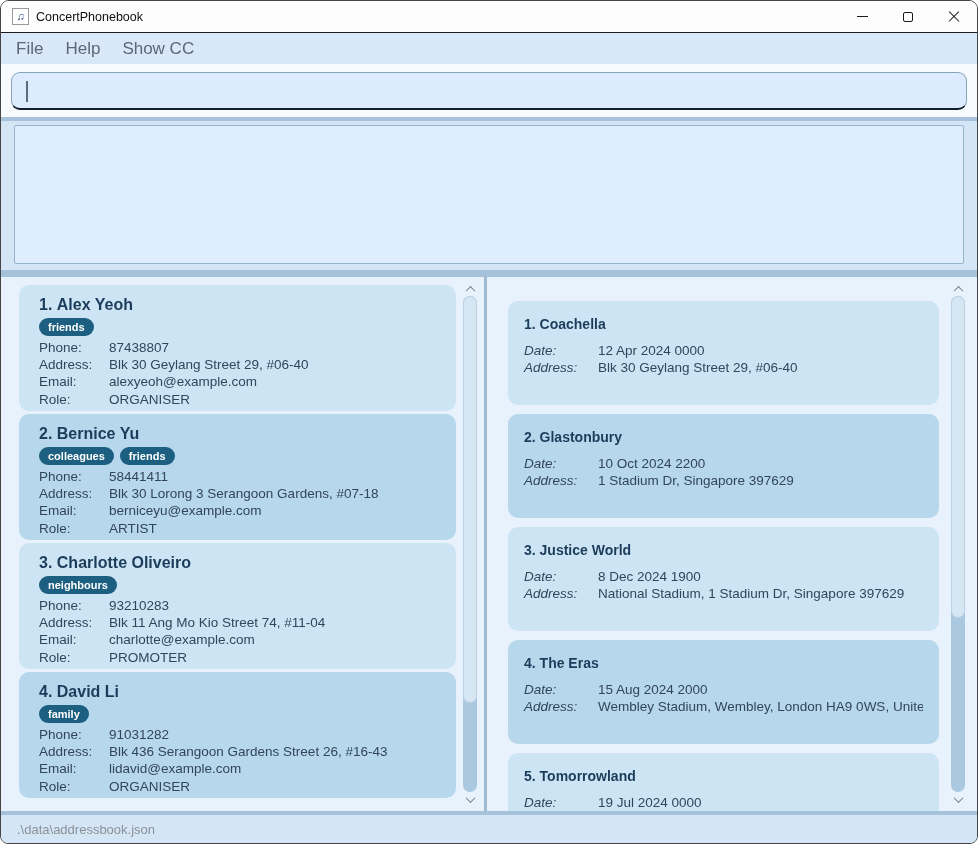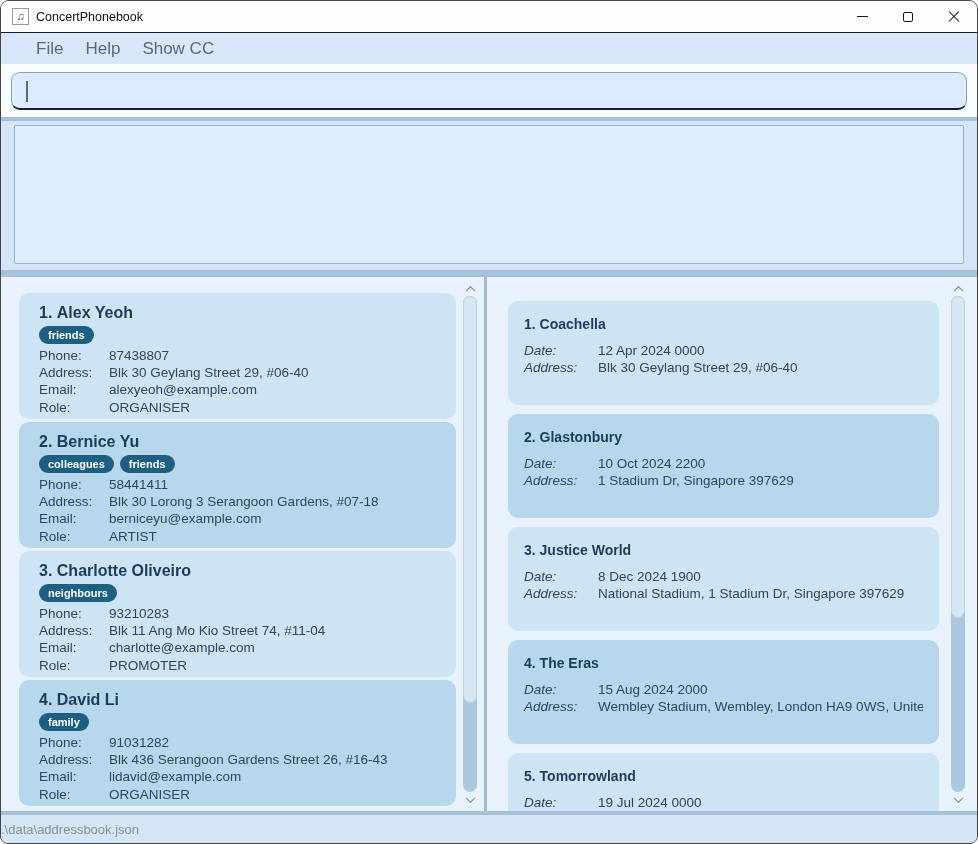--- a/index.html
+++ b/index.html
@@ -25,21 +25,21 @@
   .glyph-min { width:11px; height:1px; background:#1a1a1a; }
   .glyph-max { width:10px; height:10px; border:1px solid #1a1a1a; border-radius:2px; }
   .glyph-close { position:relative; width:12px; height:12px; }
   .glyph-close::before, .glyph-close::after {
     content:""; position:absolute; left:-1px; top:5px; width:14px; height:1.4px; background:#1a1a1a;
   }
   .glyph-close::before { transform:rotate(45deg); }
   .glyph-close::after  { transform:rotate(-45deg); }
   
   .menubar {
-    height:31px; background:#d8e8fa; display:flex; align-items:center; padding-left:24px;
+    height:31px; background:#d8e8fa; display:flex; align-items:center; padding-left:4px;
   }
   .menu-item { font-size:17px; color:#5b6874; padding:0 11px; cursor:default; }
   
   .command-section { height:53px; background:#f8fbfe; padding:8px 10px; }
   .command-field {
     position:relative; width:100%; height:38px; background:#dcebfd;
     border:1px solid #87a3bb; border-bottom:2px solid #121f2b; border-radius:9px;
   }
   .command-input {
     width:100%; height:100%; background:transparent; border:none; outline:none;
@@ -51,21 +51,21 @@
   .band1 { height:4px; } .band2 { height:7px; } .band3 { height:4px; }
   .result-section { height:149px; background:#d4e5f5; padding:4px 13px 6px 13px; }
   .result-box {
     width:100%; height:100%; background:#dfeefe; border:1px solid #97b3cb; border-radius:2px;
     font-size:13.5px; color:#32465a; padding:6px 8px; resize:none;
   }
   
   .main { position:relative; height:534px; background:#e8f2fc; }
   .split-divider { position:absolute; left:483px; top:0; bottom:0; width:3px; background:#9fb9d1; }
   .panel { position:absolute; top:0; bottom:0; overflow:hidden; }
-  .panel-left  { left:8px;  width:473px; padding-top:16px; }
+  .panel-left  { left:8px;  width:473px; padding-top:8px; }
   .panel-right { left:491px; width:479px; padding-top:24px; }
   
   .pcard { border-radius:10px; padding:9px 8px 0 20px; margin:0 26px 3px 10px; height:126px; }
   .card-light { background:#cde4f5; }
   .card-dark  { background:#b6d7ec; }
   .card-title { font-size:16px; font-weight:600; color:#1b3c5a; line-height:21px; white-space:nowrap; }
   .tags { margin:2px 0 4px 0; height:18px; }
   .tag {
     display:inline-block; background:#1c5f80; color:#ffffff; font-size:11px; font-weight:600;
     line-height:14px; padding:2px 9px; border-radius:10px; margin-right:6px;
@@ -84,21 +84,21 @@
   .sb-btn { position:absolute; left:0; right:0; height:12px; display:flex; align-items:center; justify-content:center; }
   .sb-btn.up { top:0; } .sb-btn.down { bottom:0; }
   .chev { width:7px; height:7px; border-left:1.6px solid #6f7f8c; border-top:1.6px solid #6f7f8c; }
   .chev-up { transform:rotate(45deg) translate(1px,1px); }
   .chev-down { transform:rotate(225deg) translate(1px,1px); }
   .sb-track { position:absolute; left:0; right:0; top:13px; bottom:13px; background:#abc8e1; border-radius:7px; }
   .sb-thumb { position:absolute; left:0; right:0; top:0; background:#d6e6f3; border:1px solid #bdd2e3; border-radius:7px; }
   .thumb-l { height:82%; }
   .thumb-r { height:65%; }
   
-  .statusbar { height:29px; background:#d4e6f6; display:flex; align-items:center; padding-left:0; }
+  .statusbar { height:29px; background:#d4e6f6; display:flex; align-items:center; padding-left:16px; }
   .status-text { font-size:13px; color:#8b9096; }
 </style>
 </head>
 <body>
 
 <div class="window">
 
   <div class="titlebar">
     <div class="app-icon">
         <span>♫</span>

